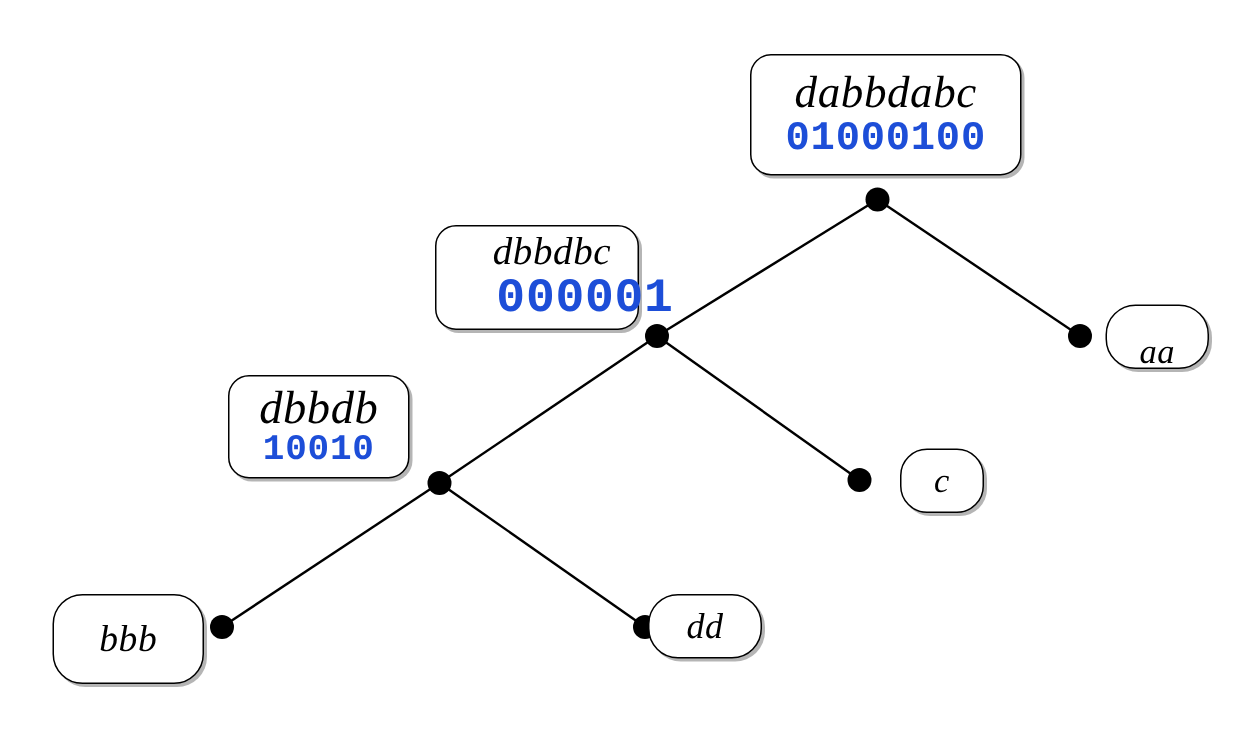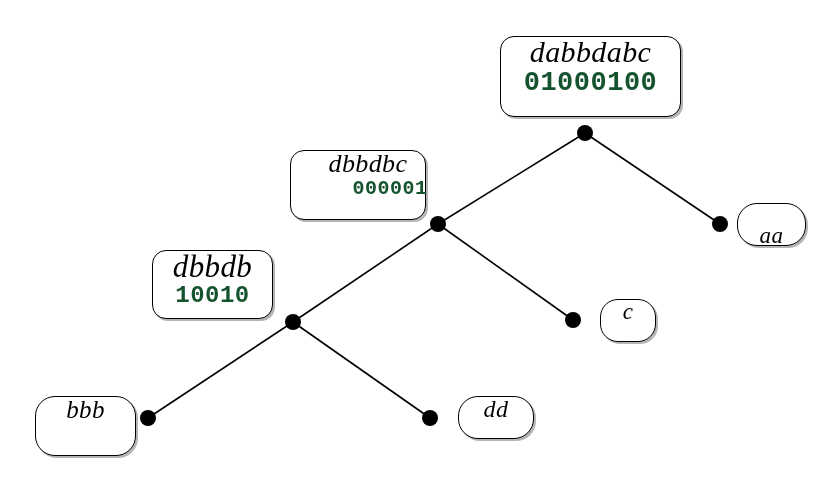--- a/index.html
+++ b/index.html
@@ -36,66 +36,66 @@
   .label-box {
     position: absolute;
     box-sizing: border-box;
     background: #ffffff;
     border: 1.6px solid #000000;
     border-radius: 14px;
     box-shadow: 2px 2px 0 rgba(120,120,120,0.55);
     display: flex;
     flex-direction: column;
     align-items: center;
-    justify-content: flex-start;
+    justify-content: center;
     line-height: 1.0;
     white-space: nowrap;
   }
   .label-box.leaf {
     border-radius: 20px;
   }
   .label-box.round {
     border-radius: 22px;
   }
   .lbl-string {
     font-family: "Liberation Serif", serif;
     font-style: italic;
     font-weight: 400;
     color: #000000;
     letter-spacing: 0.4px;
   }
   .lbl-bits {
     font-family: "Liberation Mono", monospace;
     font-weight: 700;
-    color: #14532d;
+    color: #1d4ed8;
     letter-spacing: 0.5px;
   }
   
   #label-root      { left: 500px; top: 36px;  width: 181px; height: 81px; }
   #label-root .lbl-string { font-size: 30px; margin-bottom: 3px; }
   #label-root .lbl-bits   { font-size: 27px; }
 
   #label-l2        { left: 290px; top: 150px; width: 136px; height: 70px; border-radius: 14px; padding-left: 20px; }
   #label-l2 .lbl-string { font-size: 26px; margin-bottom: 2px; }
-  #label-l2 .lbl-bits   { font-size: 20px; margin-left: 44px; }
+  #label-l2 .lbl-bits   { font-size: 32px; margin-left: 44px; }
 
   #label-l3        { left: 152px; top: 250px; width: 121px; height: 69px; border-radius: 14px; }
   #label-l3 .lbl-string { font-size: 31px; margin-bottom: 2px; }
   #label-l3 .lbl-bits   { font-size: 24px; }
 
   #label-aa        { left: 737px; top: 203px; width: 69px; height: 43px; }
   #label-aa .lbl-string { font-size: 23px; margin-top: 20px; }
 
   #label-c         { left: 600px; top: 299px; width: 56px; height: 43px; border-radius: 18px; }
   #label-c .lbl-string { font-size: 23px; }
 
   #label-bbb       { left: 35px;  top: 396px; width: 101px; height: 60px; }
   #label-bbb .lbl-string { font-size: 25px; }
 
-  #label-dd        { left: 458px; top: 396px; width: 76px; height: 43px; }
+  #label-dd        { left: 432px; top: 396px; width: 76px; height: 43px; }
   #label-dd .lbl-string { font-size: 24px; }
 </style>
 </head>
 <body>
 
 <div id="canvas">
 
   <svg id="edge-layer" viewBox="0 0 824 488" width="824" height="488" xmlns="http://www.w3.org/2000/svg">
     <g id="edges" stroke="#000000" stroke-width="1.6" fill="none">
         <line x1="585" y1="133" x2="438" y2="224" stroke="#000000"></line>

